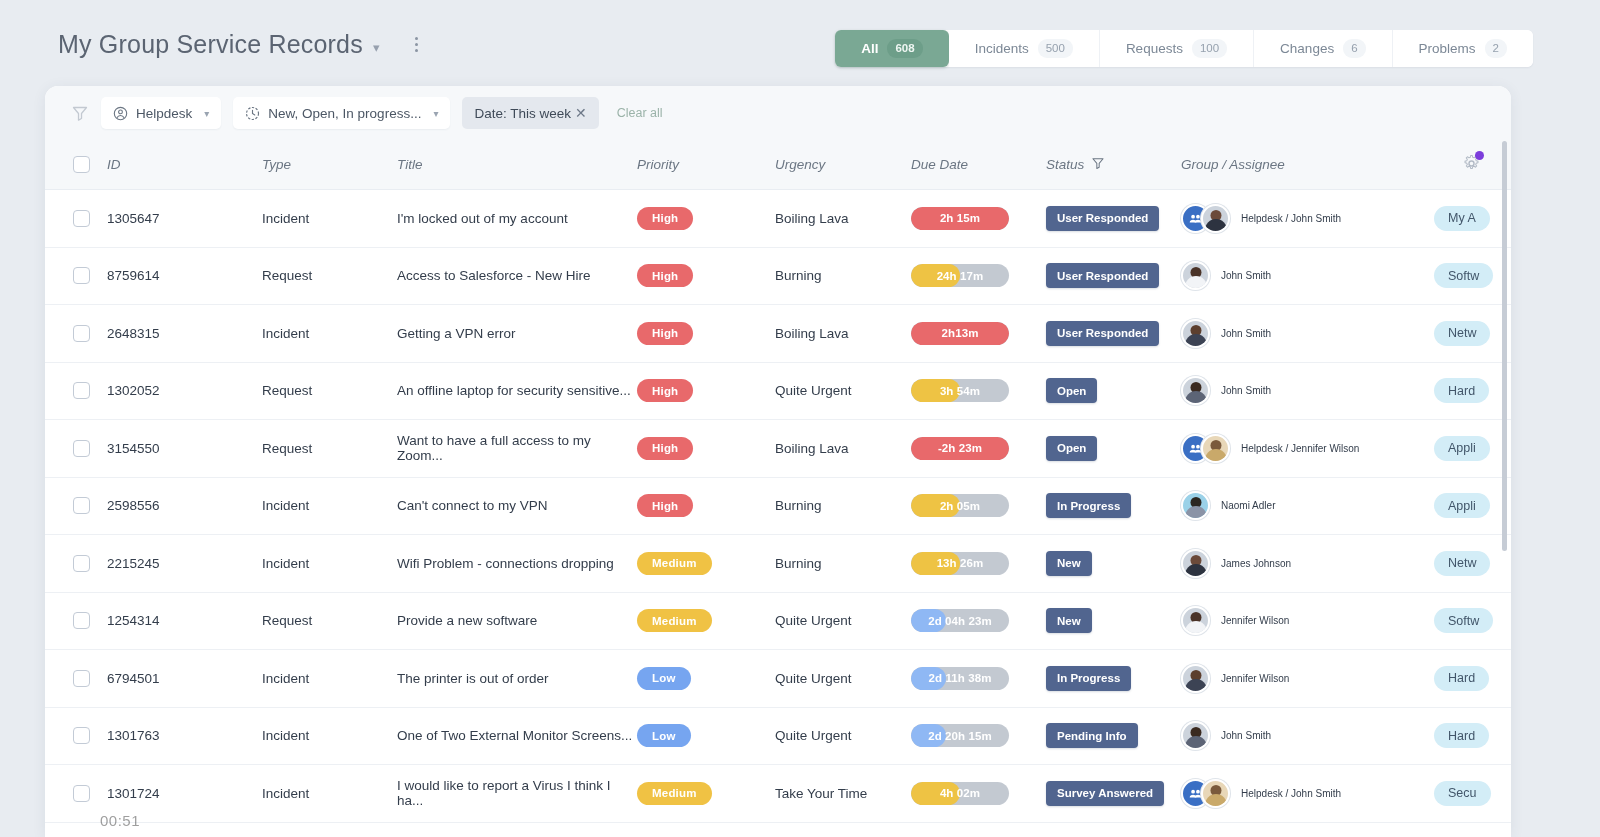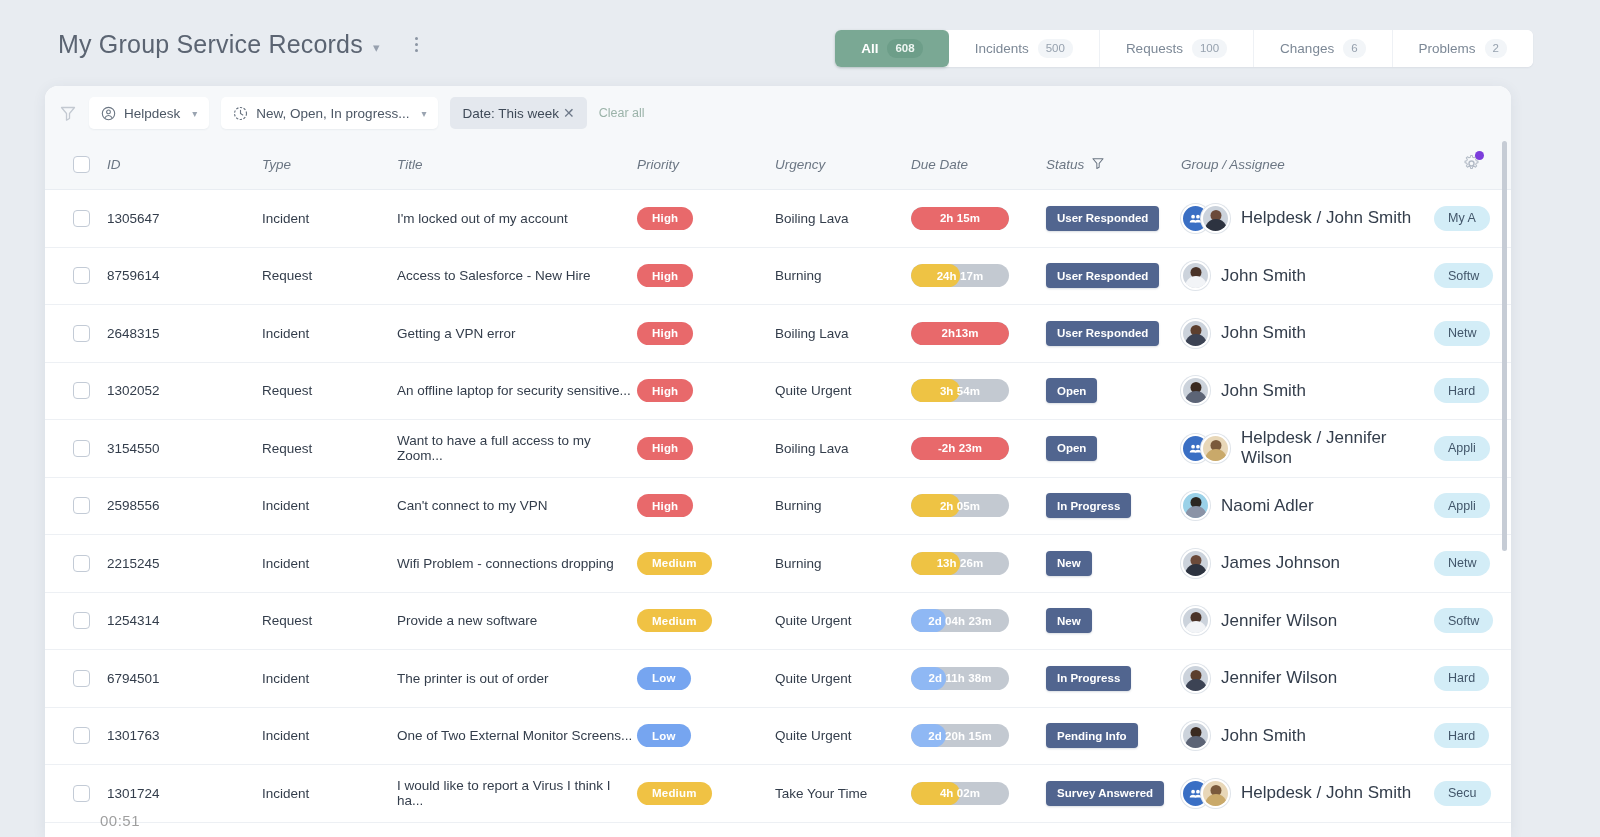--- a/index.html
+++ b/index.html
@@ -63,39 +63,39 @@
     width: 1466px; height: 751px;
     background: #ffffff;
     border-radius: 13px 13px 0 0;
     box-shadow: 0 2px 14px rgba(45,62,85,.08);
     overflow: hidden;
   }
 
   
   .filterbar {
     height: 54px; background: #f6f8fa;
-    display: flex; align-items: center; padding-left: 14px; gap: 12px;
+    display: flex; align-items: center; padding-left: 26px; gap: 12px;
   }
   .funnel { width: 18px; height: 18px; opacity: .55; }
   .fchip {
     display: flex; align-items: center; gap: 8px; height: 32px;
     background: #ffffff; border-radius: 5px; padding: 0 12px;
     font-size: 13.5px; color: #4c5765; cursor: pointer;
     box-shadow: 0 1px 2px rgba(40,60,90,.06);
   }
   .fchip .chev { color: #9aa4b1; font-size: 10px; margin-left: 4px; }
   .fchip svg { flex: none; }
   .datechip {
     display: flex; align-items: center; gap: 4px; height: 32px;
     background: #e4e8ee; border-radius: 5px; padding: 0 12px;
     font-size: 13.5px; color: #3f4a58; cursor: pointer;
   }
   .datechip .x { color: #6d7888; font-size: 14px; line-height: 1; }
   .clearall {
-    font-size: 12.5px; color: #9bb3a9; cursor: pointer;
+    font-size: 12.5px; color: #9bb3a9; margin-left: 6px; cursor: pointer;
   }
 
   
   .thead {
     height: 50px; background: #f6f8fa; display: flex; align-items: center;
     border-bottom: 1px solid #e9edf2; position: relative; font-style: italic;
   }
   .row {
     height: 57.5px; display: flex; align-items: center;
     border-bottom: 1px solid #edf0f4; background: #fff; position: relative;
@@ -179,21 +179,21 @@
   .sk-a .head { background: #6b4a3a; } .sk-a .body { background: #2d3340; }
   .sk-b .head { background: #4a3328; } .sk-b .body { background: #f2f4f7; }
   .sk-c .head { background: #5c3f2e; } .sk-c .body { background: #3c4354; }
   .sk-d .head { background: #3a2a20; } .sk-d .body { background: #5c6476; }
   .sk-e .head { background: #7a5a3c; } .sk-e .body { background: #c9a96a; }
   .sk-f .head { background: #2b2620; } .sk-f .body { background: #8a93a6; }
   .av.bg-sky { background: #9ad1e8; }
   .av.bg-warm { background: #e8d7b8; }
   .av.bg-gray { background: #ccd3dc; }
 
-  .gname { font-size: 17px; color: #333d4b; }
+  .gname { font-size: 10px; color: #333d4b; }
 
   
   .gearwrap { position: absolute; right: 30px; top: 14px; cursor: pointer; }
   .dot {
     position: absolute; right: -3px; top: -3px;
     width: 9px; height: 9px; border-radius: 50%; background: #7c3ddb;
   }
 
   
   .vscroll {

